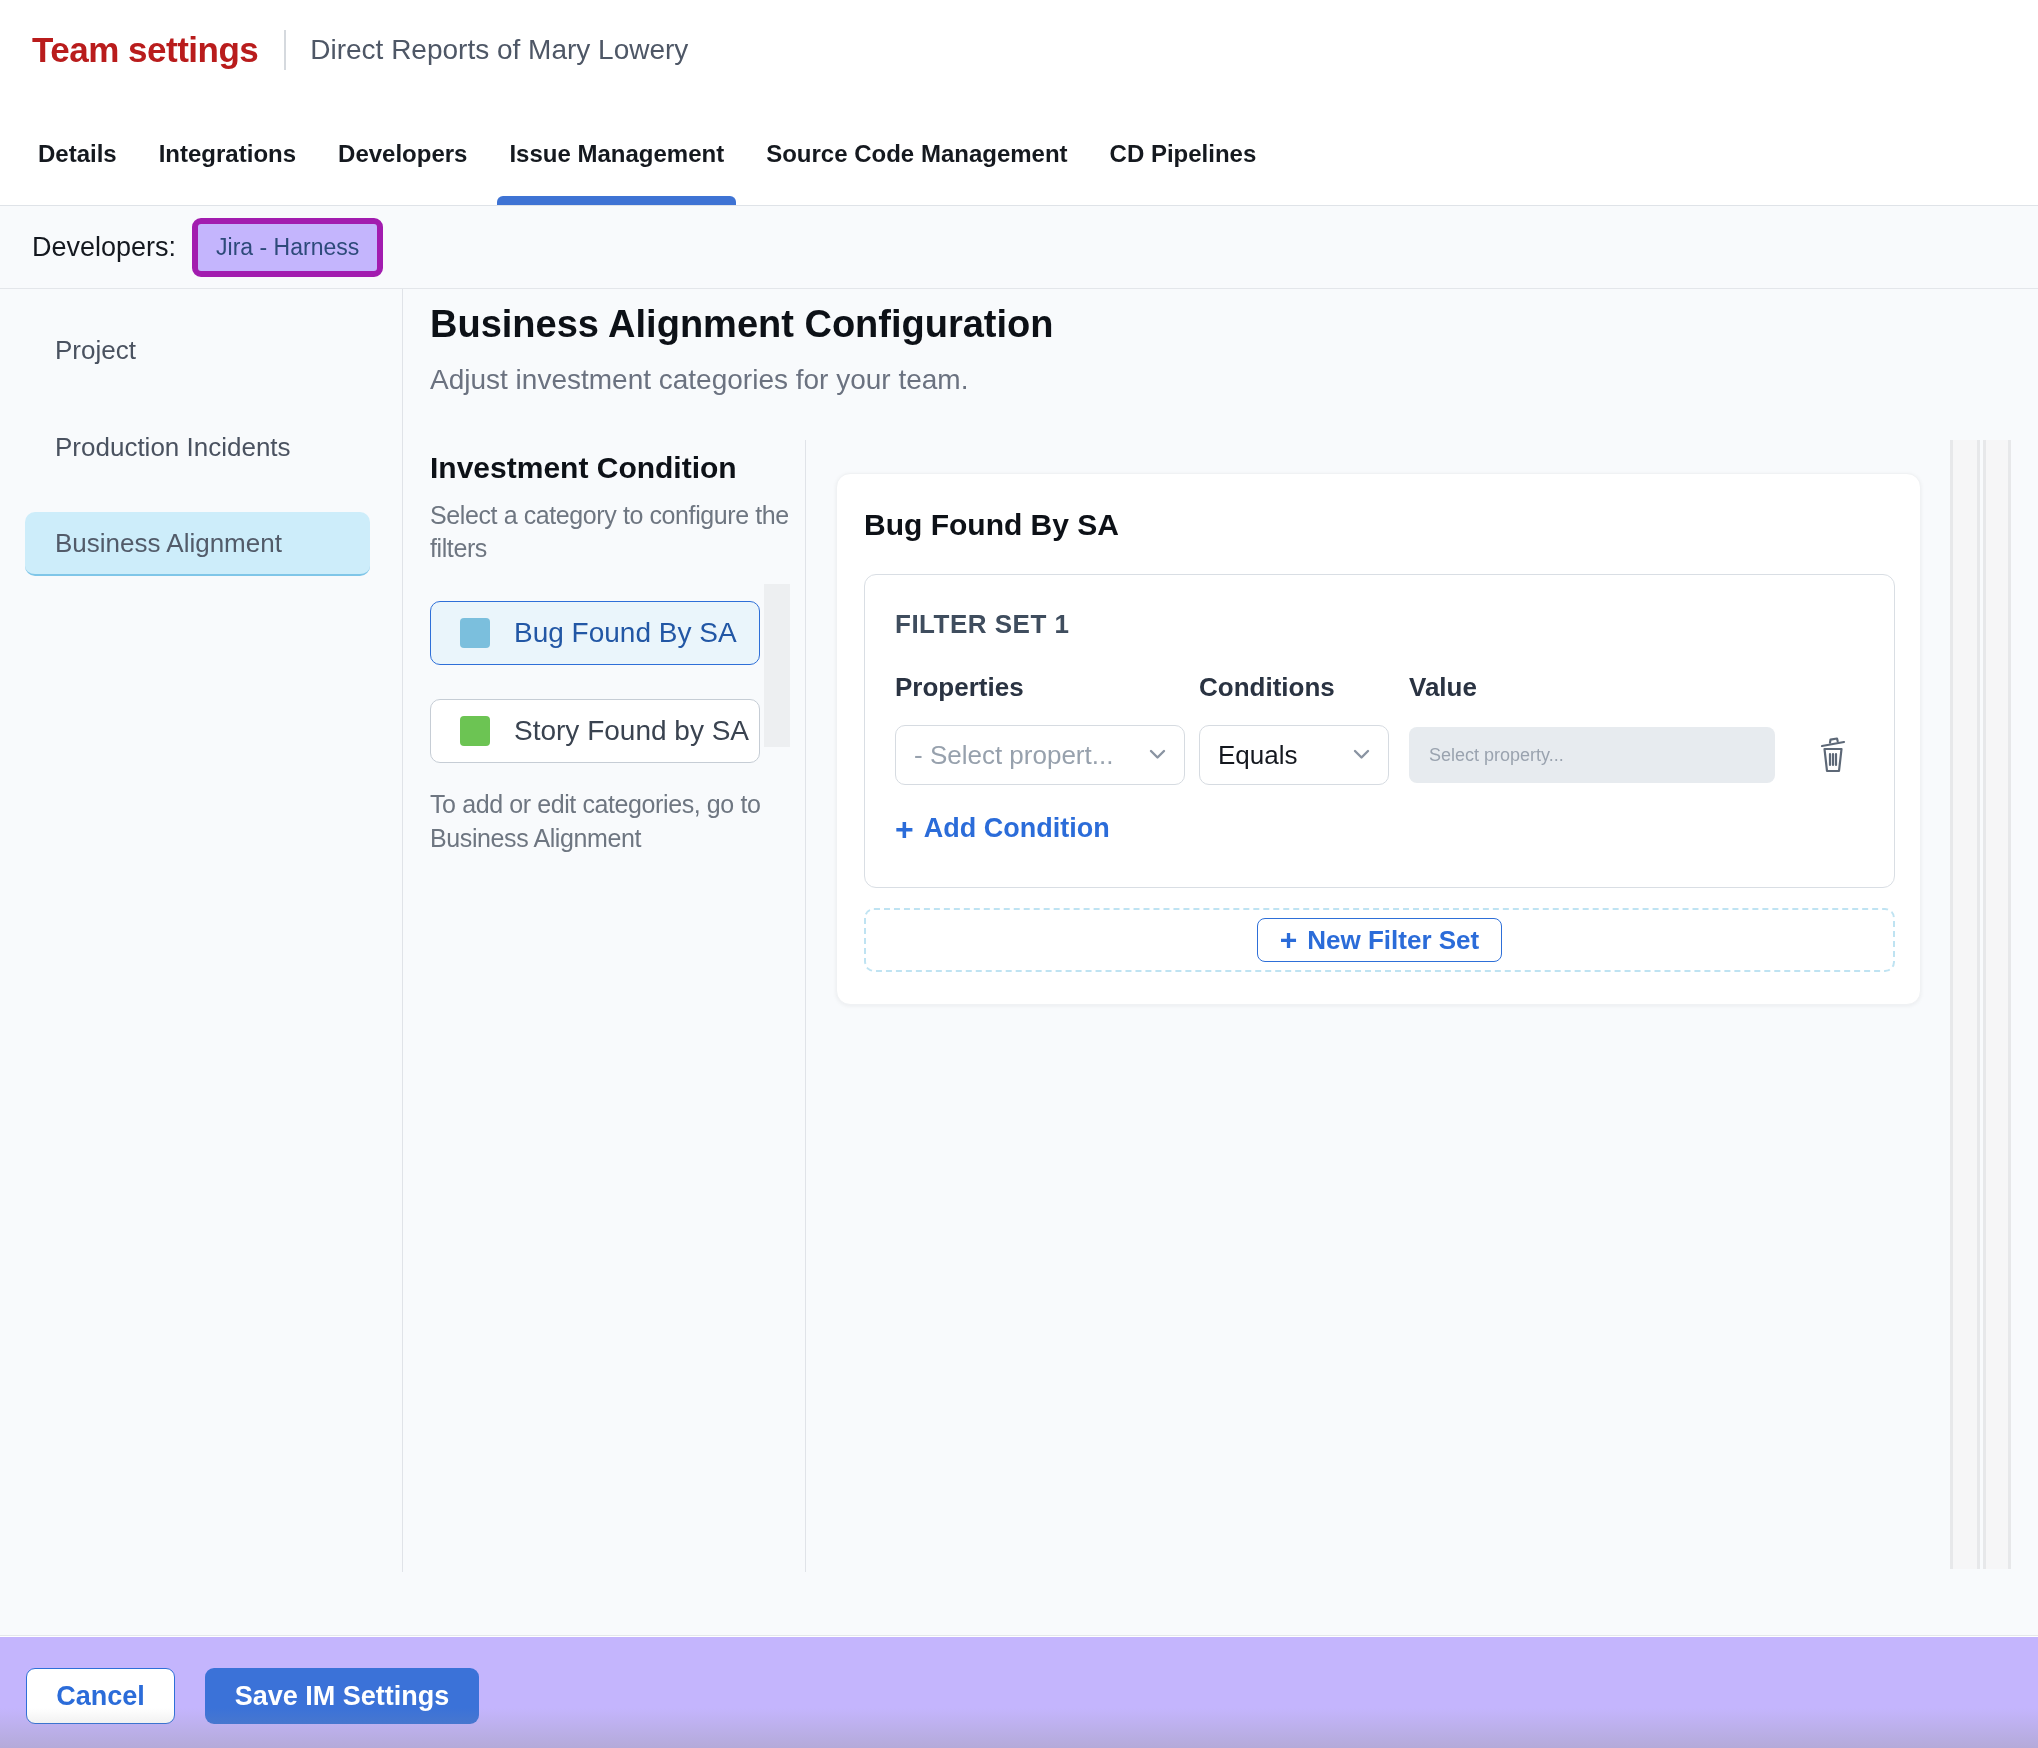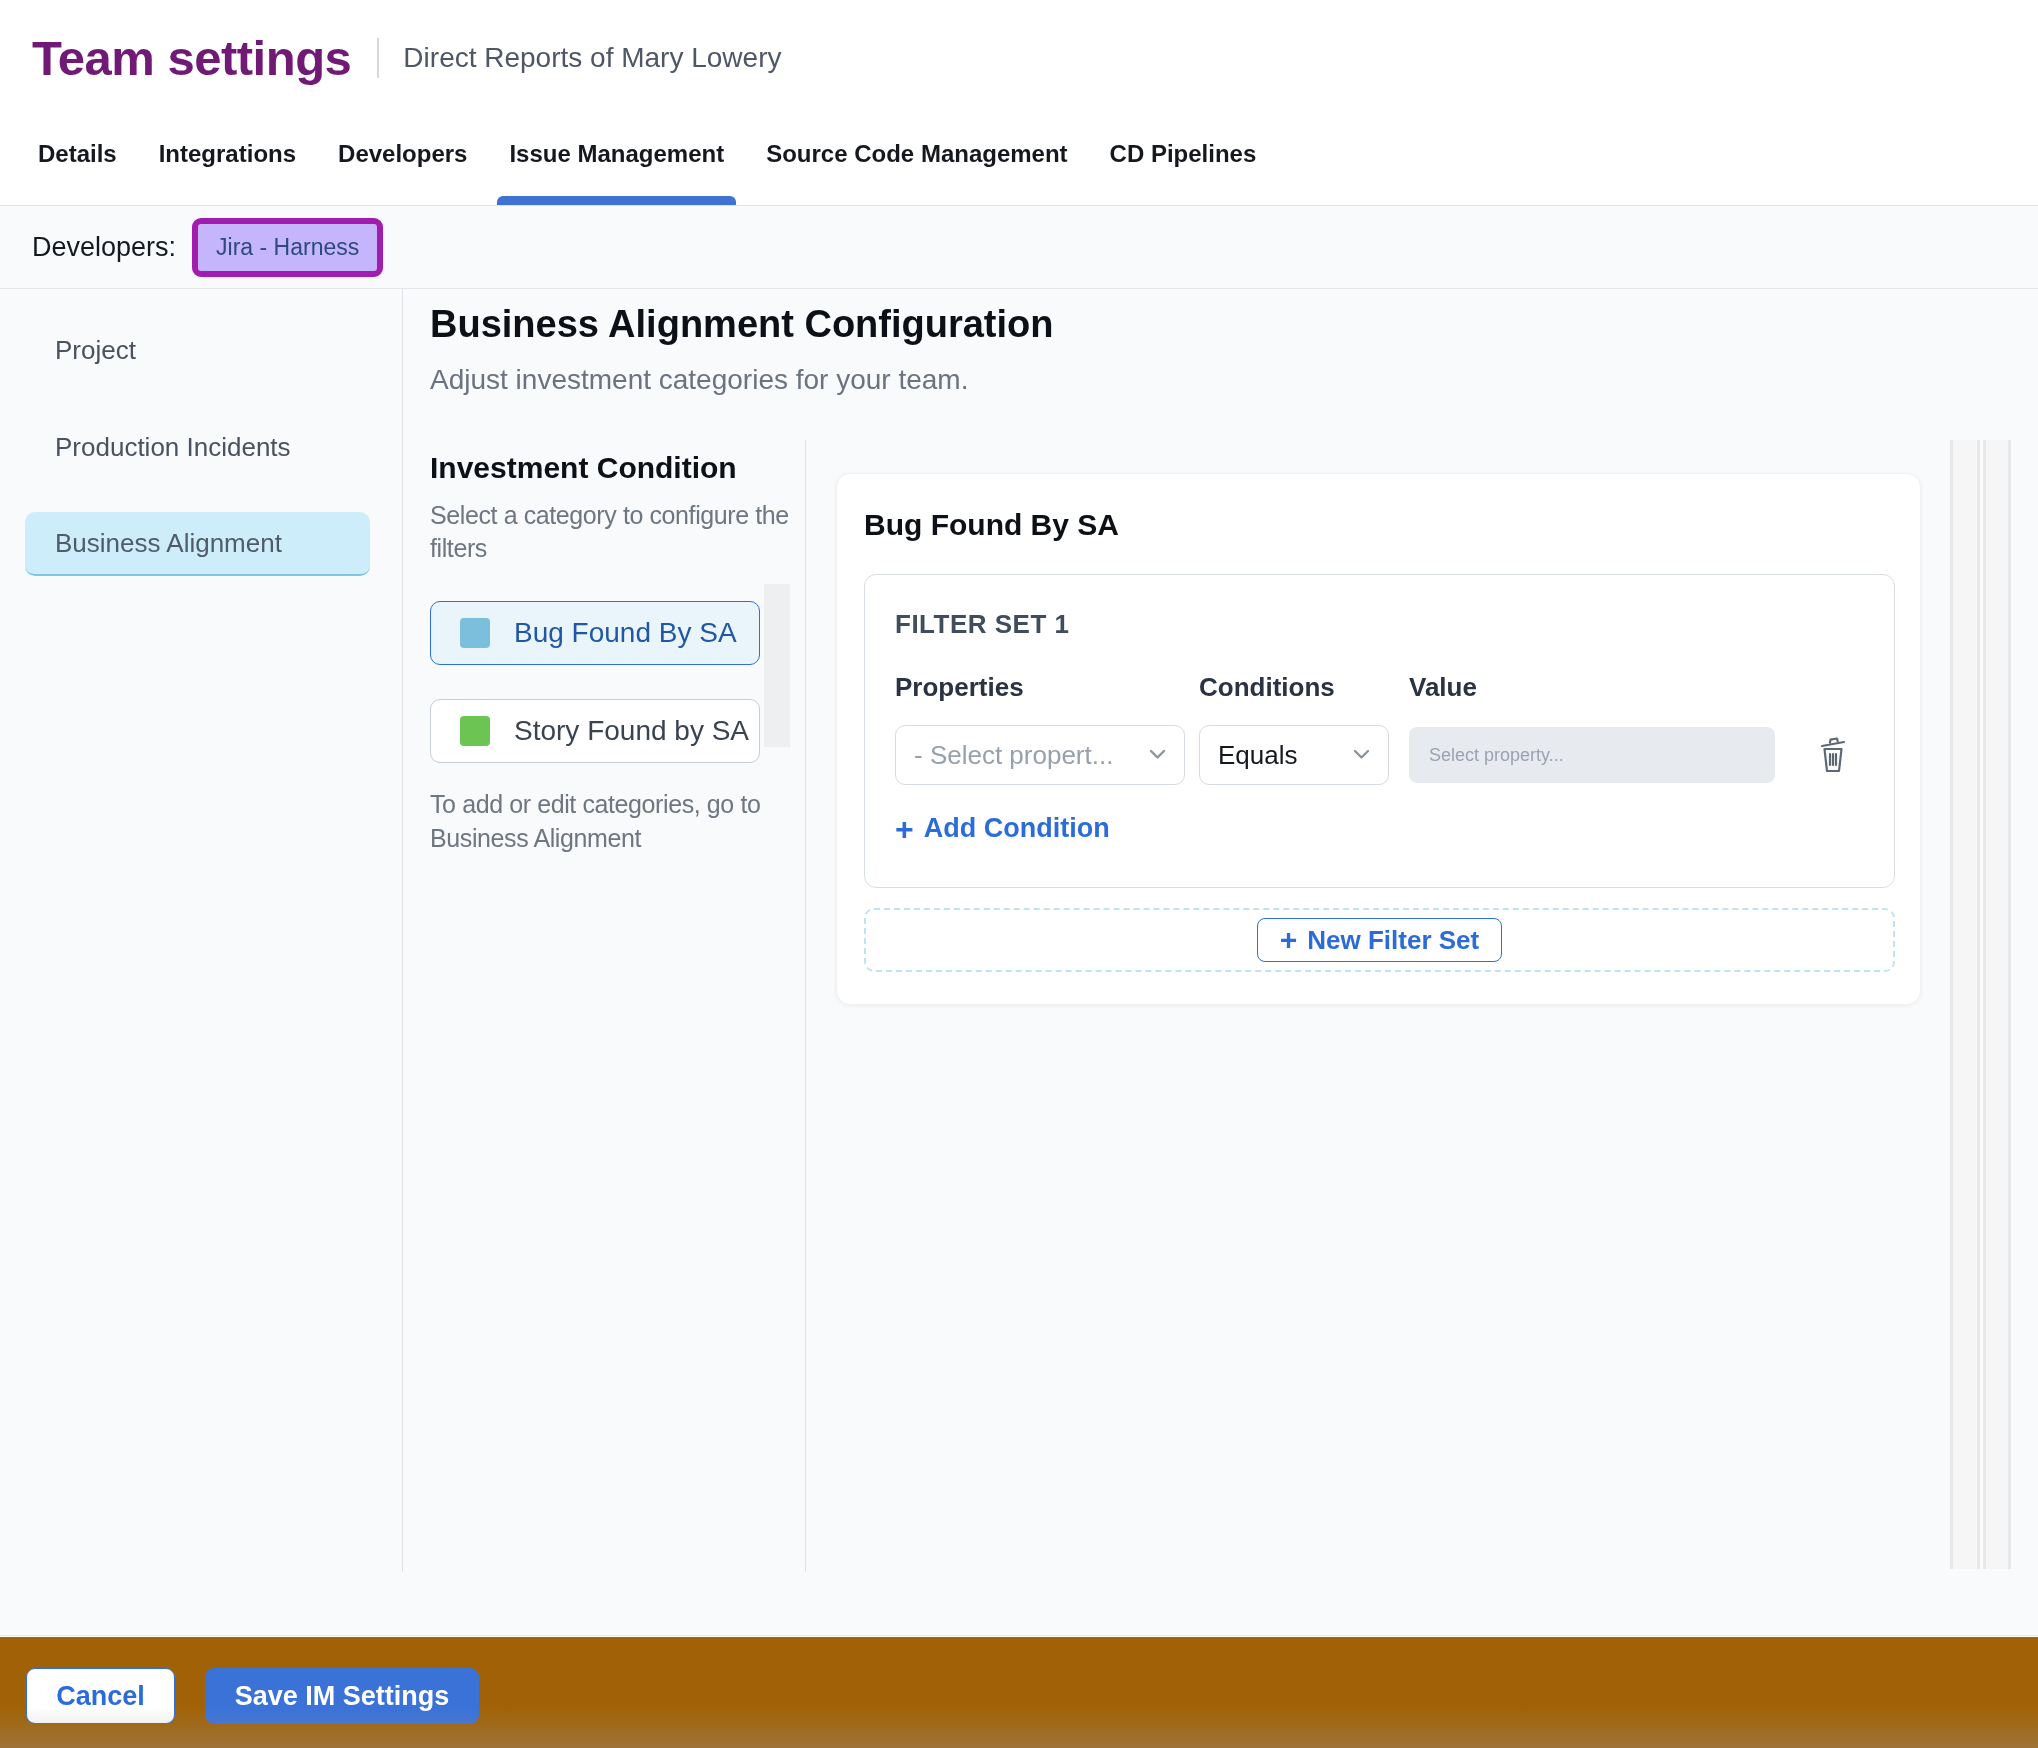--- a/index.html
+++ b/index.html
@@ -3,21 +3,21 @@
 <meta charset="utf-8">
 <style>
   * { margin:0; padding:0; box-sizing:border-box; }
   html,body { background:#ffffff; }
   body { font-family:"Liberation Sans", sans-serif; color:#111827; }
   .page { position:relative; width:2038px; height:1748px; background:#ffffff; overflow:hidden; }
 
   
   .header { position:absolute; left:0; top:0; width:2038px; height:206px; background:#ffffff; border-bottom:1px solid #dfe3e8; }
   .title-row { position:absolute; left:32px; top:30px; display:flex; align-items:center; }
-  .page-title { font-size:49px; font-weight:700; letter-spacing:-0.5px; color:#701a75;text-align:right; }
+  .page-title { font-size:35px; font-weight:700; letter-spacing:-0.5px; color:#b91c1c;text-align:right; }
   .title-sep { width:2px; height:40px; background:#d5d9de; margin:0 24px 0 26px; }
   .page-subtitle { font-size:28px; color:#4e5766; }
 
   .tabs { position:absolute; left:38px; bottom:0; height:102px; display:flex; align-items:flex-end; gap:42px; }
   .tab { position:relative; height:100%; display:flex; align-items:center; font-size:24px; font-weight:700; color:#15191f; cursor:pointer; white-space:nowrap; }
   .tab.active::after { content:""; position:absolute; left:-12px; right:-12px; bottom:0; height:9px; background:#3e73d4; border-radius:6px 6px 0 0; }
 
   
   .integration-bar { position:absolute; left:0; top:206px; width:2038px; height:83px; background:#f8fafc; border-bottom:1px solid #e3e6ea; display:flex; align-items:center; padding-left:32px; }
   .integration-label { font-size:27px; color:#14181f; margin-right:16px; }
@@ -74,21 +74,21 @@
   .new-filter-btn { height:44px; padding:0 22px; background:#ffffff; border:1.5px solid #2e6fd8; border-radius:8px; display:flex; align-items:center; gap:10px; color:#2b6cd9; cursor:pointer; font-family:"Liberation Sans", sans-serif; }
   .new-filter-btn .plus { font-size:30px; font-weight:700; line-height:26px; }
   .new-filter-btn .nf-label { font-size:26px; font-weight:700; }
 
   
   .track { position:absolute; top:440px; height:1129px; background:#f6f6f7; border-left:3px solid #e7e8ea; border-right:3px solid #e7e8ea; }
   .track-1 { left:1950px; width:30px; }
   .track-2 { left:1983px; width:28px; }
 
   
-  .footer { position:absolute; left:0; top:1637px; width:2038px; height:111px; background:#a16207; }
+  .footer { position:absolute; left:0; top:1637px; width:2038px; height:111px; background:#c4b5fd; }
   .footer-buttons { position:absolute; left:26px; top:31px; display:flex; gap:30px; }
   .btn { height:56px; border-radius:9px; font-family:"Liberation Sans", sans-serif; font-size:27px; font-weight:700; cursor:pointer; display:flex; align-items:center; justify-content:center; }
   .btn-cancel { width:149px; background:#ffffff; border:1.5px solid #2e6fd8; color:#2b6cd9; }
   .btn-save { width:274px; background:#3b72d8; border:none; color:#ffffff; }
   .bottom-shade { position:absolute; left:0; bottom:0; width:2038px; height:40px; background:linear-gradient(180deg, rgba(160,160,160,0) 0%, rgba(150,150,150,0.35) 100%); pointer-events:none; }
 </style>
 </head>
 <body>
 
 <div class="page">

